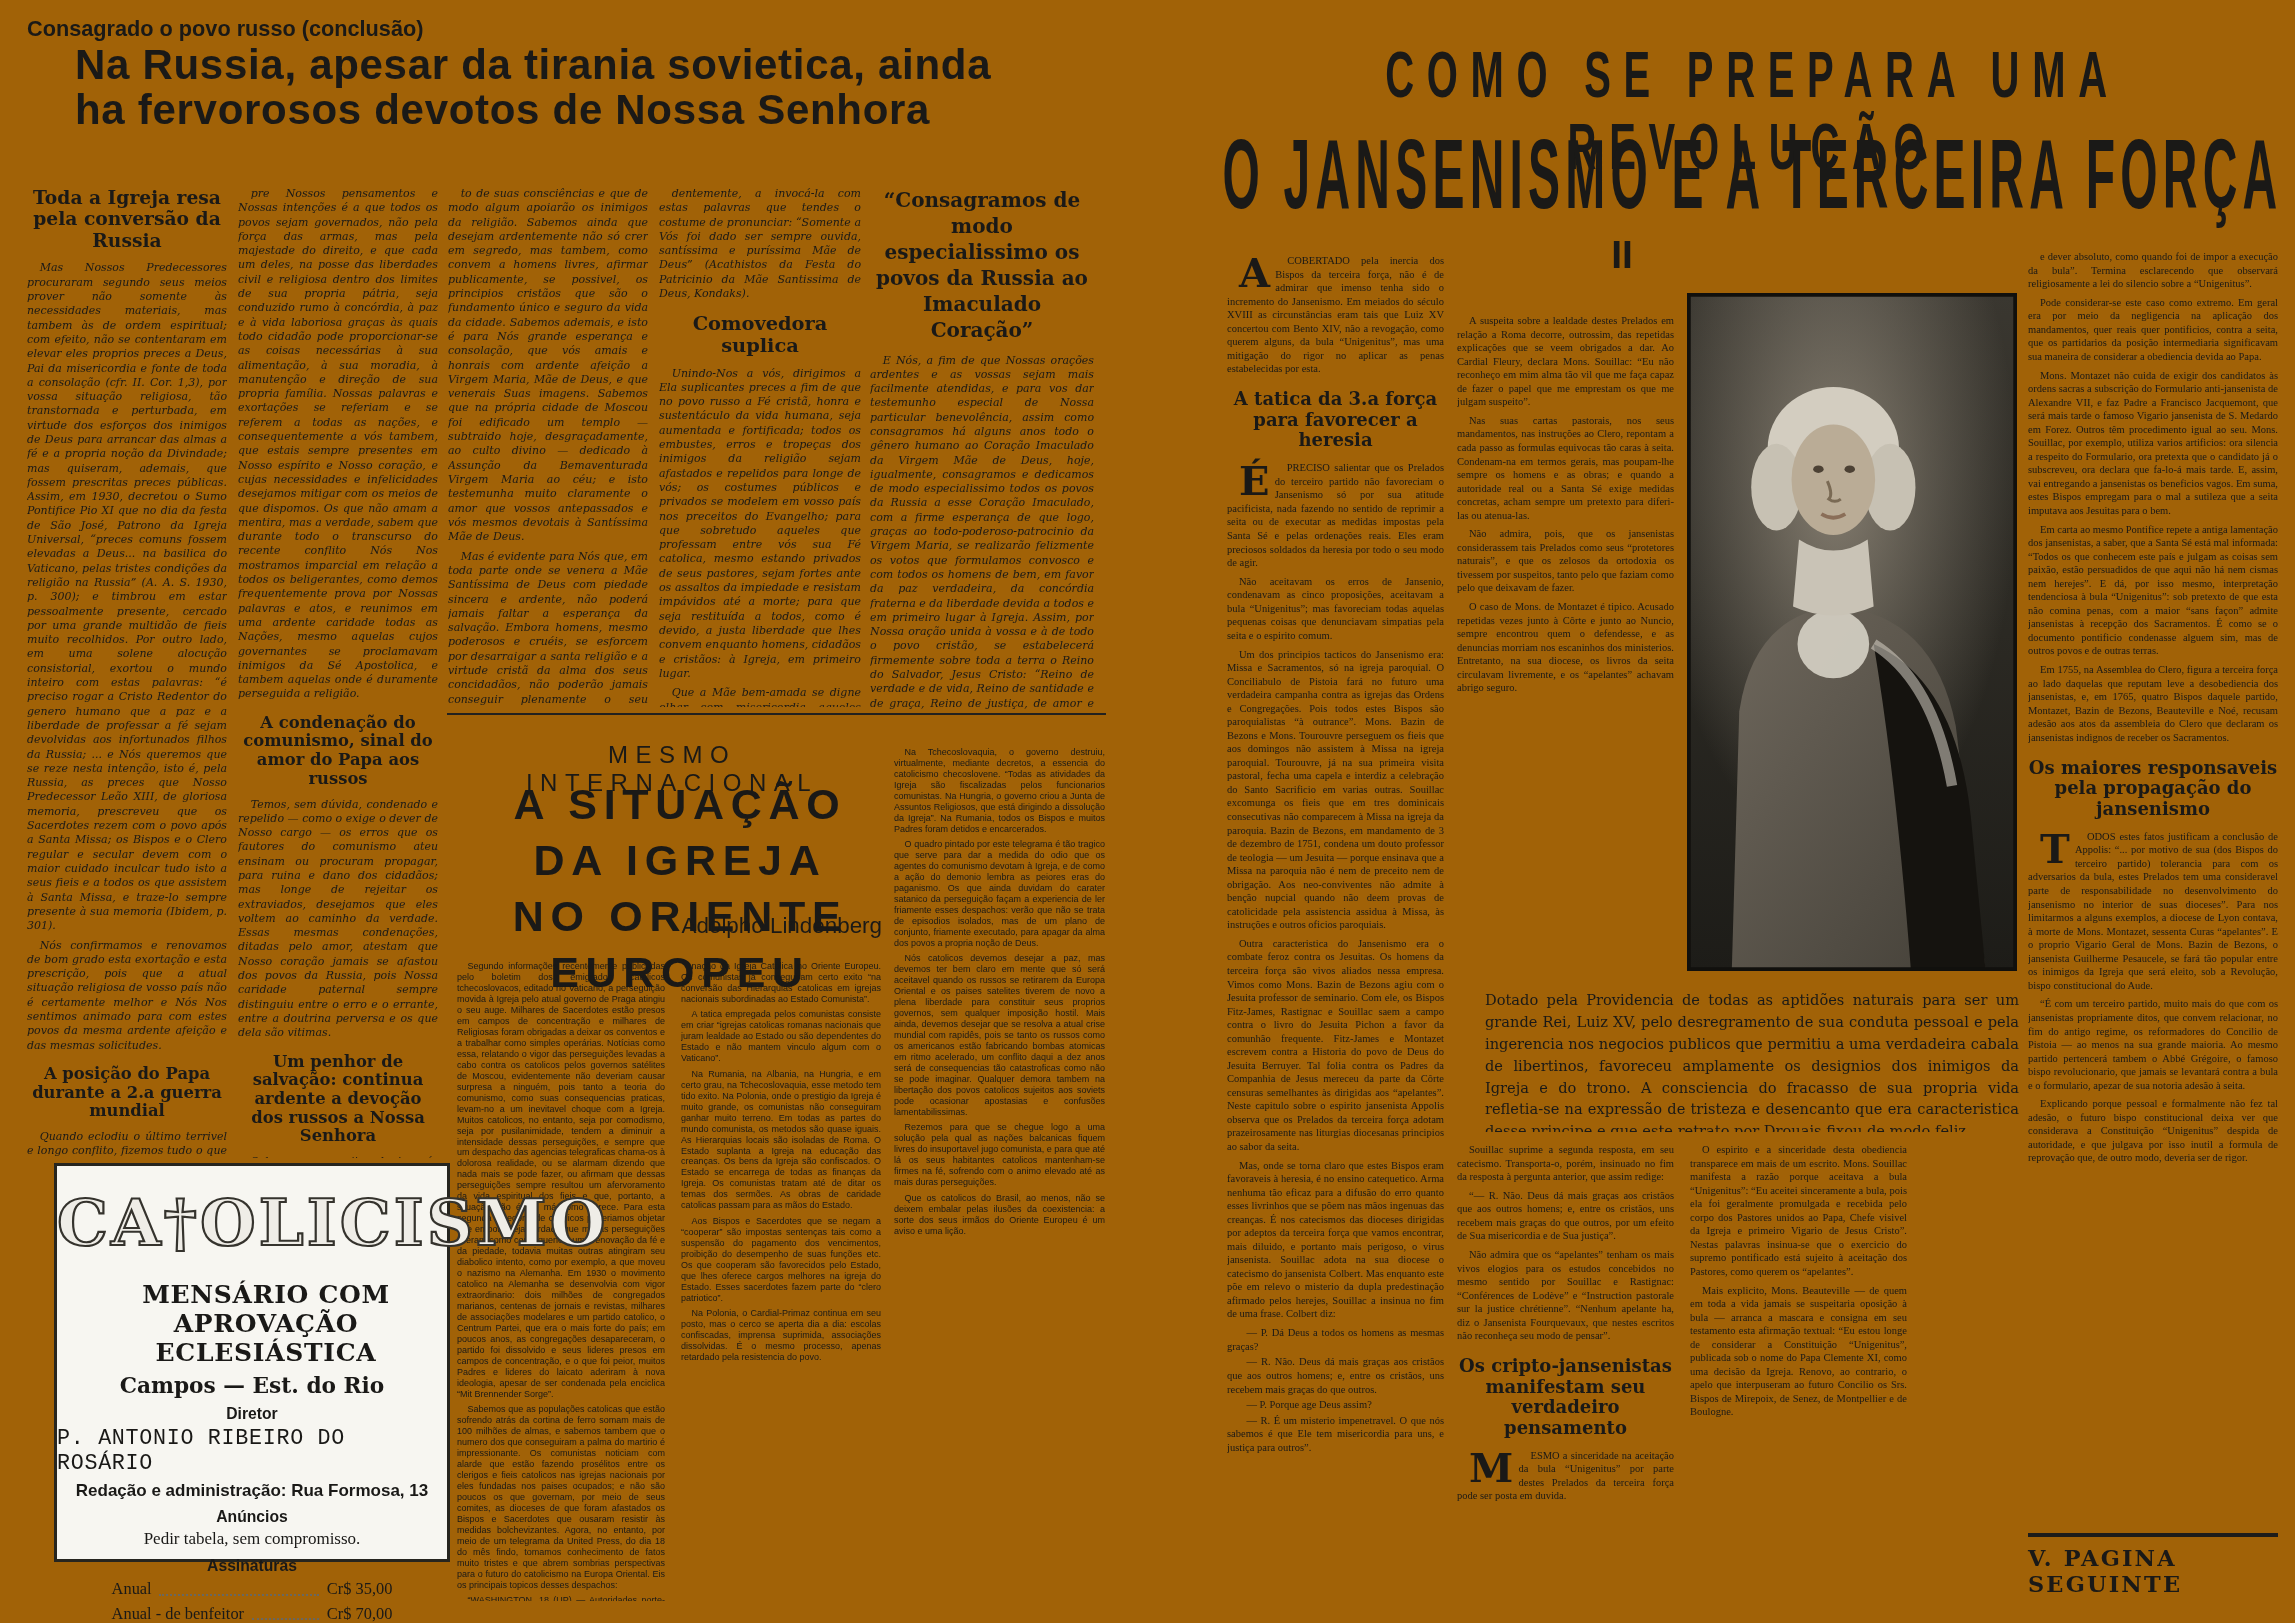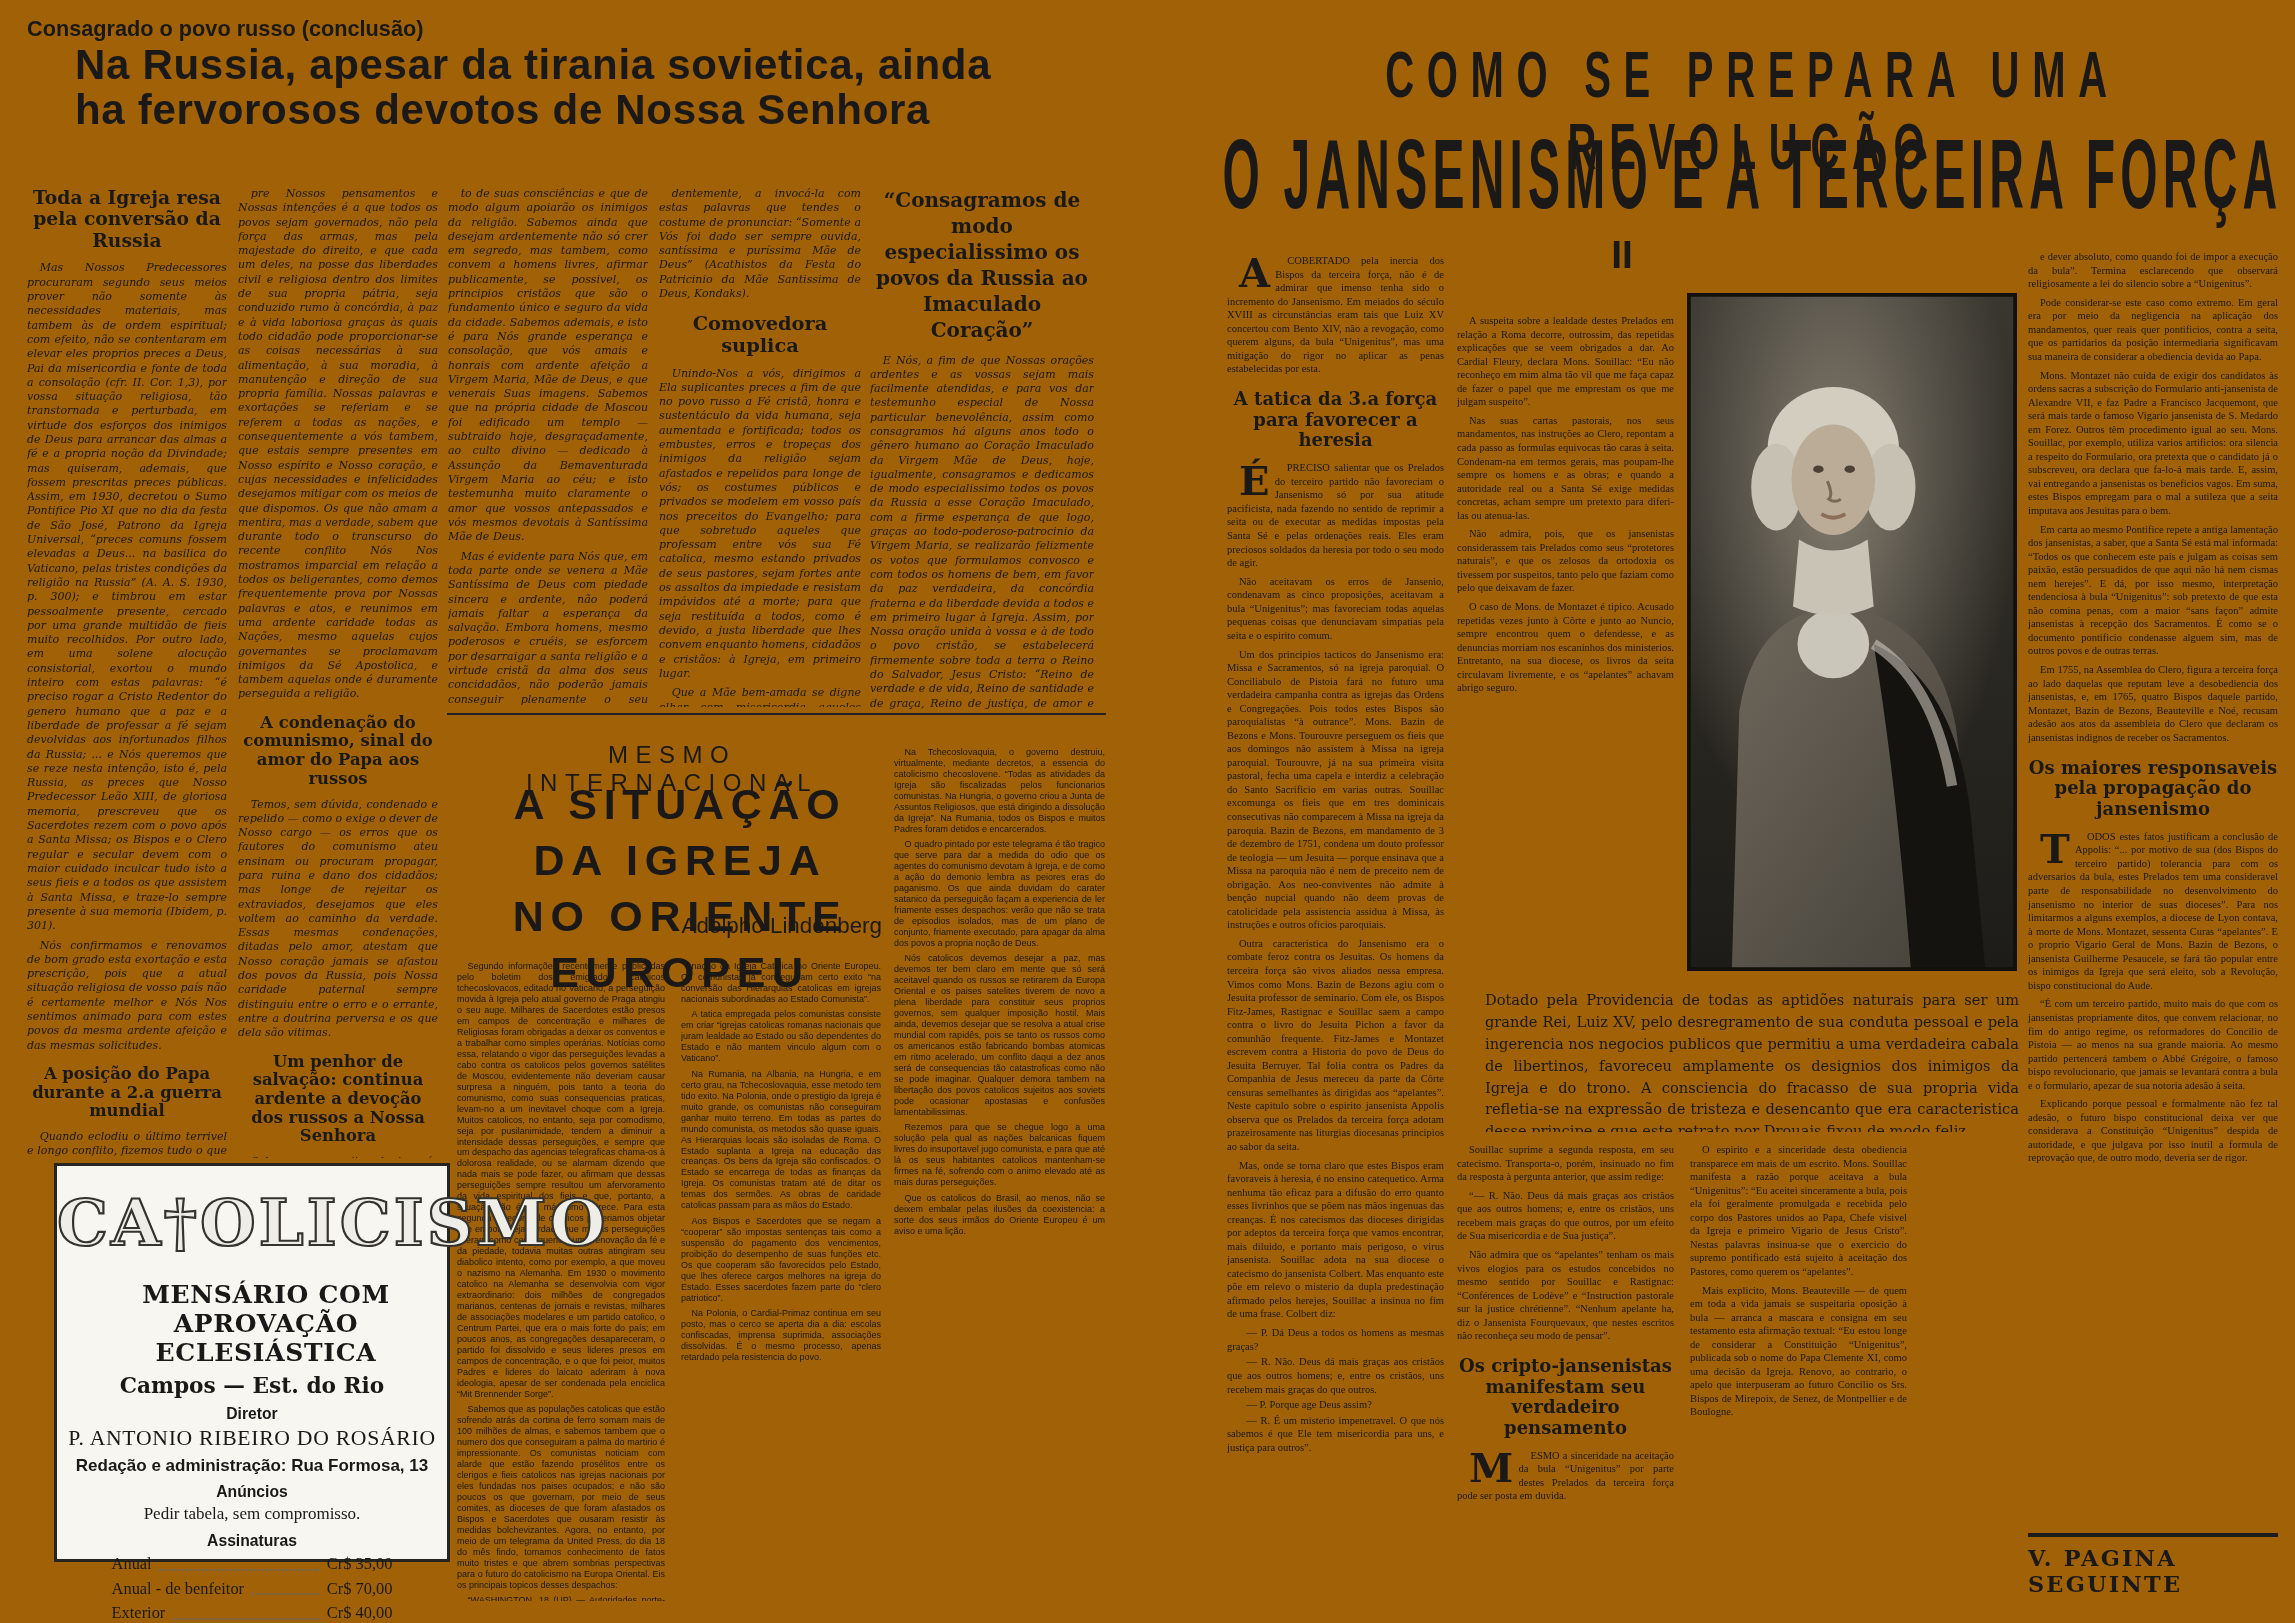--- a/index.html
+++ b/index.html
@@ -43,21 +43,21 @@
   .continued{border-top:4.5px solid #1d1c1a;padding-top:7.5px;font-family:"DejaVu Serif",serif;
              font-weight:bold;font-size:22.4px;letter-spacing:2.2px;}
   
   .ad-box{border:3px solid #26251f;background:#f7f6f1;}
   .ad-logo{text-align:center;font-family:"DejaVu Serif",serif;font-weight:bold;font-size:64px;
            letter-spacing:3px;color:#efede7;-webkit-text-stroke:2.2px #35332d;margin-top:19.4px;}
   .ad-line1{font-family:"DejaVu Serif",serif;font-weight:bold;font-size:25px;text-align:center;
             letter-spacing:0.7px;margin-top:19.4px;padding-left:28px;}
   .ad-line2{font-family:"DejaVu Serif",serif;font-weight:bold;font-size:21.7px;text-align:center;margin-top:6px;}
   .ad-small-b{font-family:"Liberation Sans",sans-serif;font-weight:bold;font-size:15.7px;text-align:center;margin-top:7.5px;}
-  .ad-director{font-size:21.7px;text-align:center;margin-top:3px;letter-spacing:0.7px;}
+  .ad-director{font-size:21.7px;margin-top:3px;letter-spacing:0.7px;font-family:Liberation Mono, monospace;}
   .ad-addr{font-family:"Liberation Sans",sans-serif;font-weight:bold;font-size:17px;text-align:center;margin-top:4.5px;}
   .ad-note{font-size:17px;text-align:center;margin-top:3px;}
   .price-row{display:flex;align-items:flex-end;width:72%;margin:4.5px auto 0;font-size:16.4px;}
   .price-leader{flex:1;border-bottom:2.2px dotted #6a675f;margin:0 7.5px 3.7px;}
   .portrait-frame{background:#242320;}
 </style>
 </head>
 <body>
 
 <div class="sheet">

